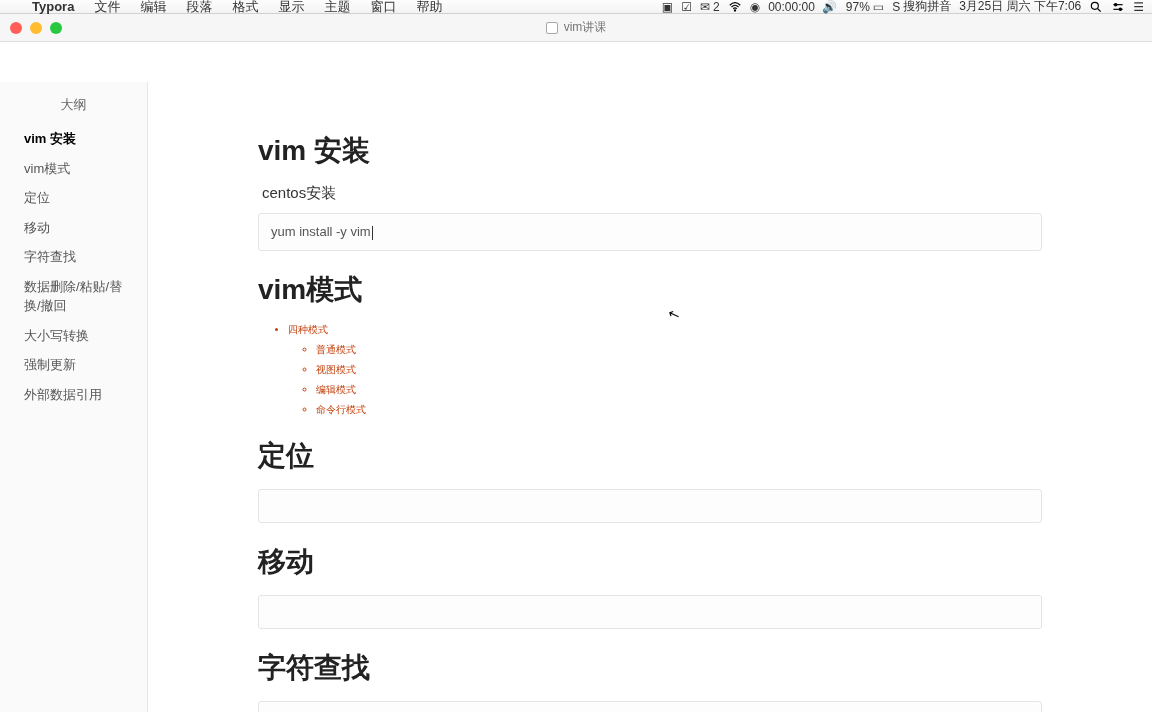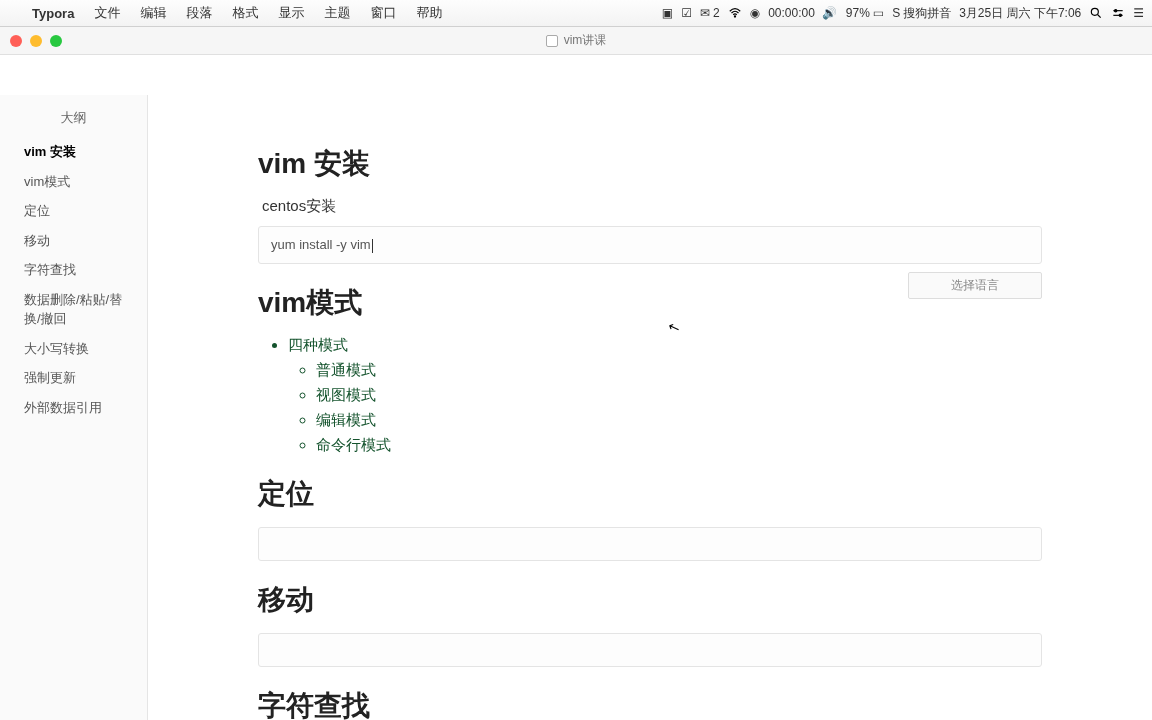--- a/index.html
+++ b/index.html
@@ -8,21 +8,21 @@
       font-size: 13px;
       color: #333;
       background: #fff;
       overflow: hidden;
       width: 1152px;
       height: 720px;
     }
     
     
     .menubar {
-      height: 27px;
+      height: 14px;
       background: linear-gradient(#fdfdfd, #f3f3f3);
       border-bottom: 1px solid #d0d0d0;
       display: flex;
       align-items: center;
       padding: 0 8px;
       font-size: 13px;
       justify-content: space-between;
     }
     .menubar-left { display: flex; align-items: center; gap: 0; }
     .menubar-left .apple { font-size: 14px; padding: 0 10px 0 4px; }
@@ -114,21 +114,21 @@
       border-radius: 2px;
     }
     .code-wrap { position:relative; }
     .empty-code-block {
       border: 1px solid #e4e4e4;
       border-radius: 3px;
       background: #fdfdfd;
       height: 34px;
       margin: 12px 0 18px;
     }
-    ul.content-list { list-style: disc; padding-left: 30px; margin: 8px 0 16px; font-size: 15px; color:#14532d;}
+    ul.content-list { list-style: disc; padding-left: 30px; margin: 8px 0 16px; font-size: 10px; color:#c2410c;}
     ul.content-list li { margin: 6px 0; }
     ul.content-list ul { list-style: circle; padding-left: 28px; margin: 4px 0;}
     
     .mouse-cursor { position: absolute; left: 409px; top: 92px; font-size: 14px; color: #000; transform: rotate(-20deg);}
   </style>
 </head>
 <body>
 
 <div class="menubar">
   <div class="menubar-left">
@@ -206,21 +206,20 @@
     </div>
 
     <div class="editor">
       <h1>vim 安装</h1>
       <p>centos安装</p>
       <div class="code-wrap">
         <div class="code-block">
           <span>yum install -y vim</span><span class="cursor-bar"></span>
           <span class="mouse-cursor">↖</span>
         </div>
-        <div class="code-lang-btn">选择语言</div>
       </div>
 
       <h1>vim模式</h1>
       <ul class="content-list">
         <li><span>四种模式</span>
           <ul>
             <li>普通模式</li>
             <li>视图模式</li>
             <li>编辑模式</li>
             <li>命令行模式</li>

